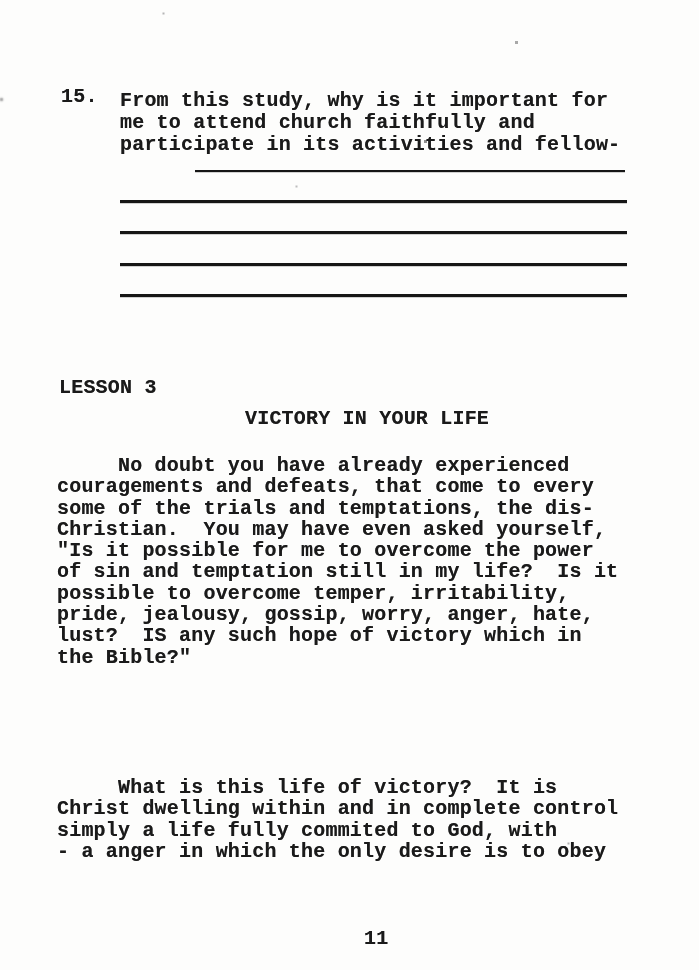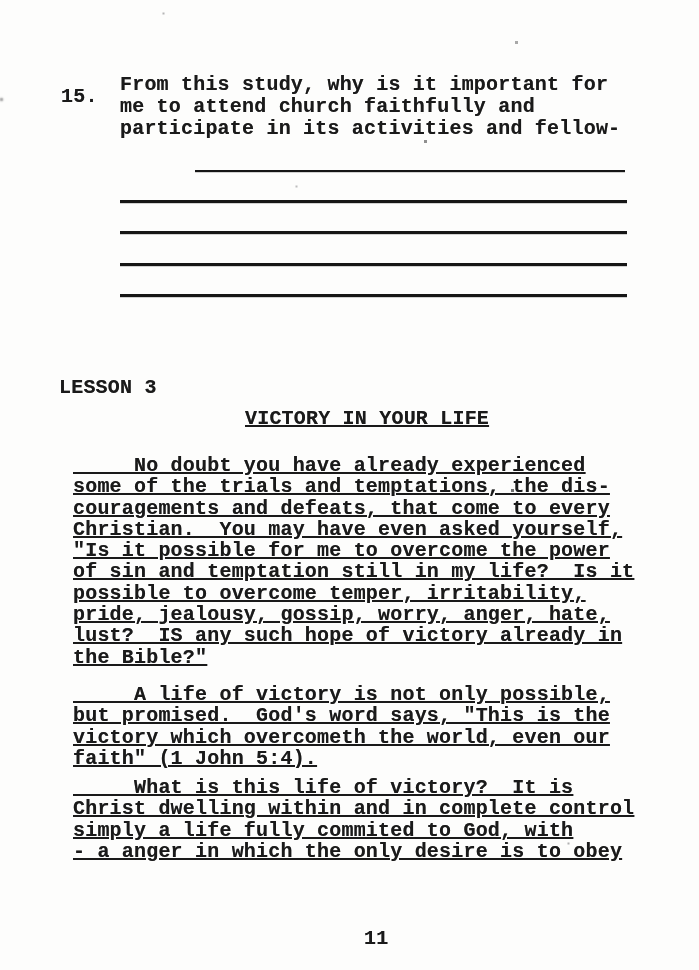--- a/index.html
+++ b/index.html
@@ -26,21 +26,21 @@
   
   .q-num {
     position: absolute;
     left: 61px;
     top: 86px;
     line-height: 22px;
   }
   .q-text {
     position: absolute;
     left: 120px;
-    top: 74px;
+    top: 90px;
   }
   .q-text .tline { line-height: 22px; }
   
   .rule {
     position: absolute;
     background: #161616;
     box-shadow: 0 0.5px 0 rgba(0,0,0,0.35);
   }
   .rule-inline { left: 195px; top: 170px; width: 430px; height: 2px; }
   .rule-1 { left: 120px; top: 200px; width: 507px; height: 3px; }
@@ -52,27 +52,25 @@
     position: absolute;
     left: 59px;
     top: 377px;
     line-height: 22px;
   }
   .chapter-title {
     position: absolute;
     left: 245px;
     top: 408px;
     line-height: 22px;
-    text-decoration: underline;
   }
   
   .para {
     position: absolute;
-    left: 73px;
-    text-decoration: underline;
+    left: 57px;
   }
   .para .tline { line-height: 21.3px; }
   .para-1 { top: 455px; }
   .para-2 { top: 684px; }
   .para-3 { top: 777px; }
   
   .page-number {
     position: absolute;
     left: 364px;
     top: 928px;
@@ -112,37 +110,31 @@
   <div class="rule rule-1"></div>
   <div class="rule rule-2"></div>
   <div class="rule rule-3"></div>
   <div class="rule rule-4"></div>
 
   <div class="lesson-heading tline">LESSON 3</div>
   <div class="chapter-title tline">VICTORY IN YOUR LIFE</div>
 
   <div class="para para-1">
     <div class="tline">     No doubt you have already experienced</div>
+    <div class="tline">couragements and defeats, that come to every</div>
     <div class="tline">some of the trials and temptations, the dis-</div>
-    <div class="tline">couragements and defeats, that come to every</div>
     <div class="tline">Christian.  You may have even asked yourself,</div>
     <div class="tline">"Is it possible for me to overcome the power</div>
     <div class="tline">of sin and temptation still in my life?  Is it</div>
     <div class="tline">possible to overcome temper, irritability,</div>
     <div class="tline">pride, jealousy, gossip, worry, anger, hate,</div>
-    <div class="tline">lust?  IS any such hope of victory already in</div>
+    <div class="tline">lust?  IS any such hope of victory which in</div>
     <div class="tline">the Bible?"</div>
   </div>
 
-  <div class="para para-2">
-    <div class="tline">     A life of victory is not only possible,</div>
-    <div class="tline">but promised.  God's word says, "This is the</div>
-    <div class="tline">victory which overcometh the world, even our</div>
-    <div class="tline">faith" (1 John 5:4).</div>
-  </div>
 
   <div class="para para-3">
     <div class="tline">     What is this life of victory?  It is</div>
     <div class="tline">Christ dwelling within and in complete control</div>
     <div class="tline">simply a life fully commited to God, with</div>
     <div class="tline">- a anger in which the only desire is to obey</div>
   </div>
 
   <div class="page-number tline">11</div>
 

